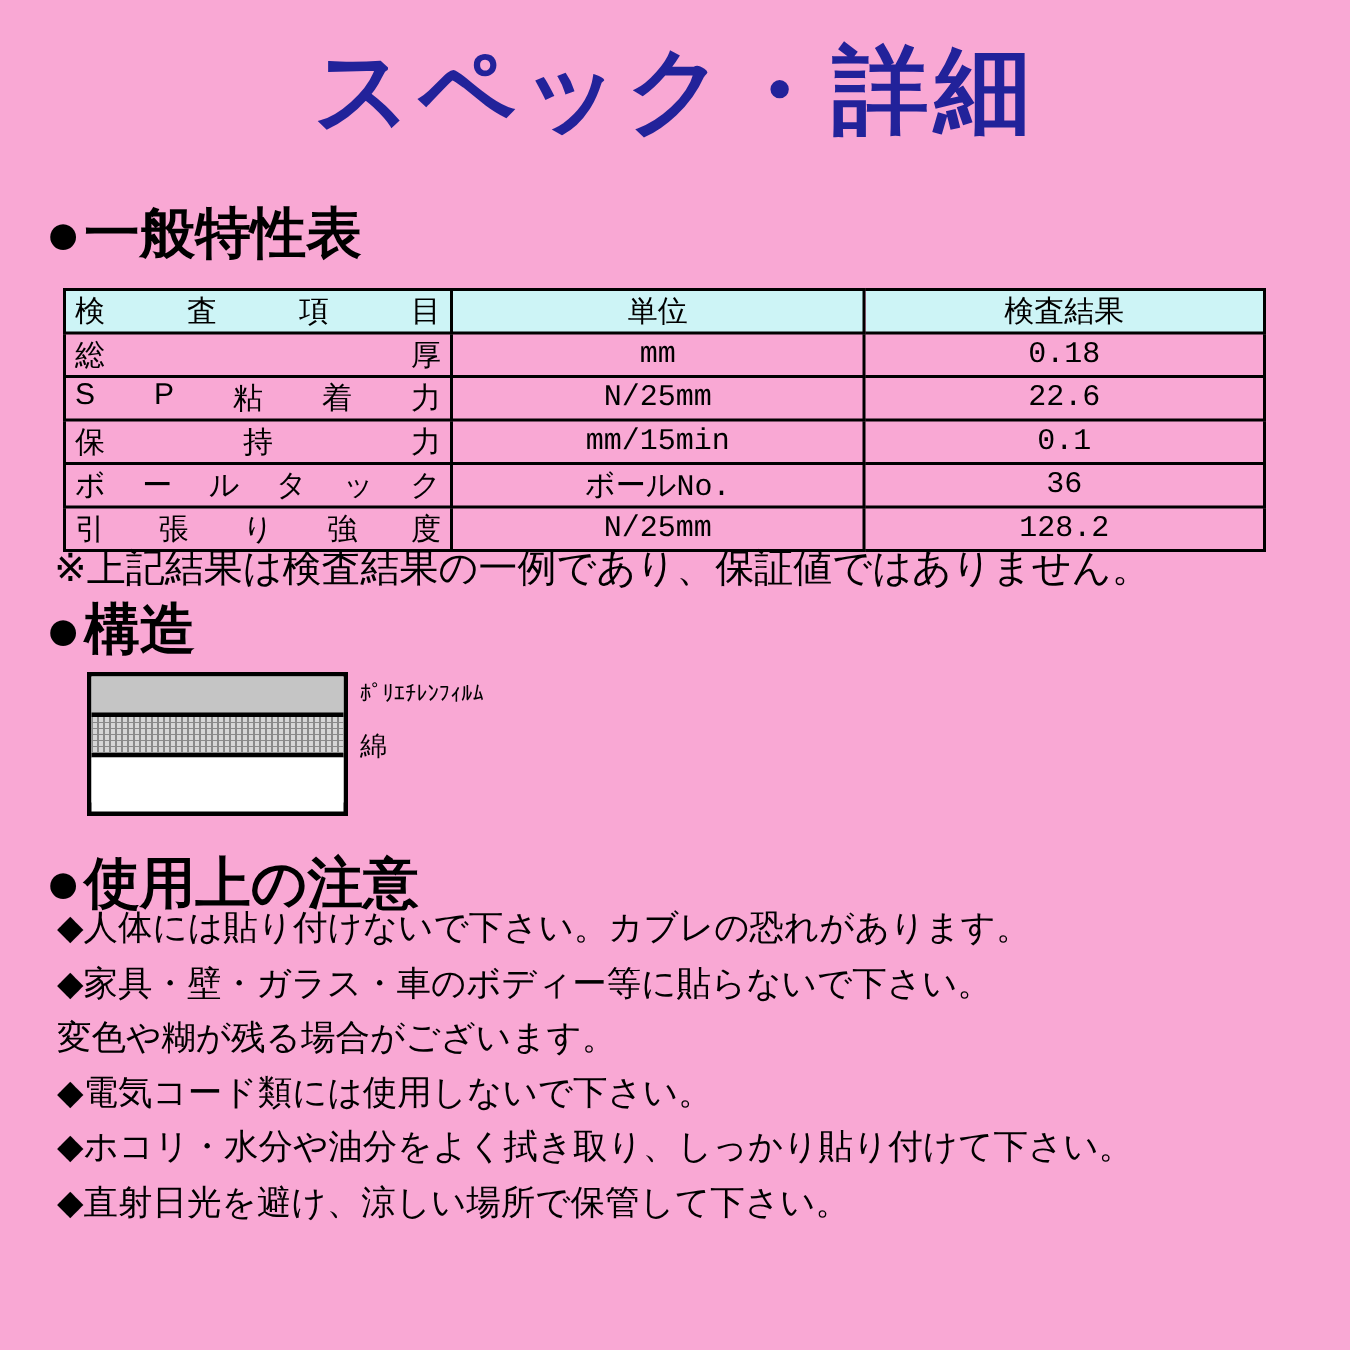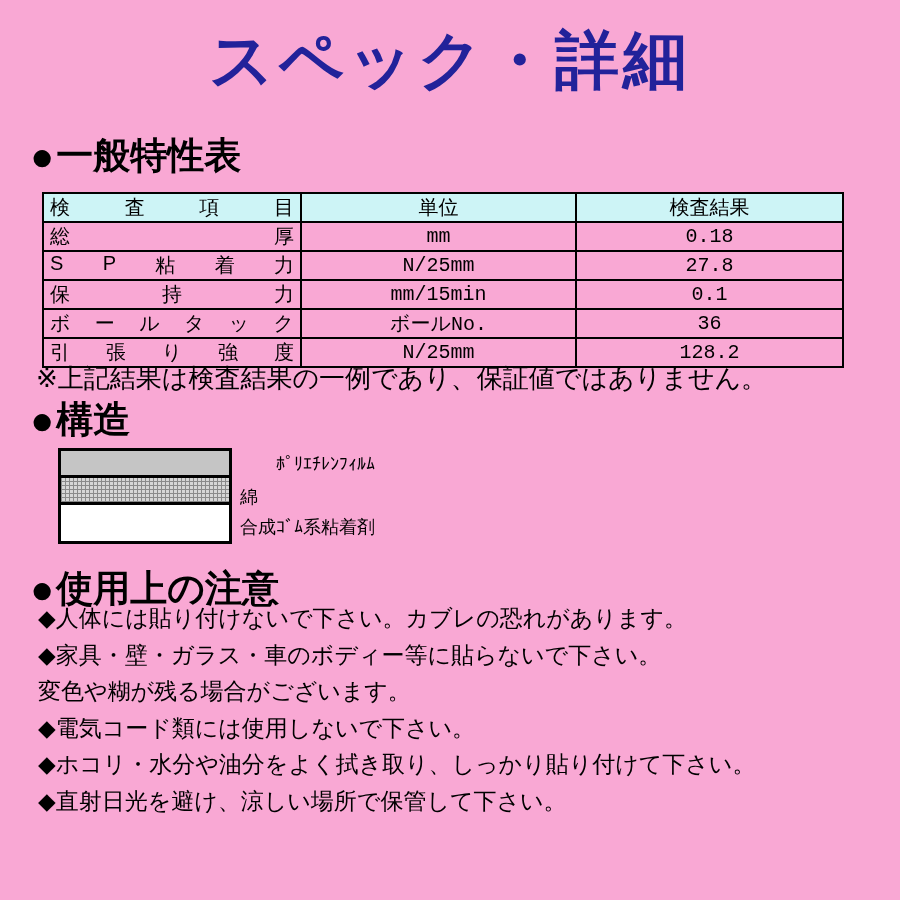--- a/index.html
+++ b/index.html
@@ -55,21 +55,21 @@
     height:27px;border-bottom:3px solid #000;background-color:#d6d6d6;
     background-image:
       repeating-linear-gradient(0deg,#8a8a8a 0 1px,transparent 1px 4px),
       repeating-linear-gradient(90deg,#8a8a8a 0 1px,transparent 1px 4px);
   }
   .layer-adhesive{height:30px;background:#ffffff;}
   .layer-label{
     position:absolute;left:240px;font-size:18px;font-weight:normal;
     white-space:nowrap;color:#000;
   }
-  #layer-label-0{top:454px;font-size:18px;margin-left:36px;}
+  #layer-label-0{top:454px;font-size:15px;}
   #layer-label-1{top:485px;}
   #layer-label-2{top:515px;}
   
   .precaution-list{
     position:absolute;left:38px;top:600px;width:840px;
     font-size:23px;font-weight:normal;line-height:36.5px;
   }
   .precaution-item{white-space:nowrap;}
 </style>
 </head>
@@ -119,21 +119,21 @@
         <td>
             <span class="char-justify">
               <span>S</span>
               <span>P</span>
               <span>粘</span>
               <span>着</span>
               <span>力</span>
             </span>
           </td>
         <td class="cell-center">N/25mm</td>
-        <td class="cell-center">27.8</td>
+        <td class="cell-center">22.6</td>
       </tr>
       <tr>
         <td>
             <span class="char-justify">
               <span>保</span>
               <span>持</span>
               <span>力</span>
             </span>
           </td>
         <td class="cell-center">mm/15min</td>
@@ -176,21 +176,20 @@
     <span>構造</span>
   </div>
 
   <div class="layer-diagram">
     <div class="layer layer-film"></div>
     <div class="layer layer-cotton"></div>
     <div class="layer layer-adhesive"></div>
   </div>
   <div class="layer-label" id="layer-label-0">ﾎﾟﾘｴﾁﾚﾝﾌｨﾙﾑ</div>
   <div class="layer-label" id="layer-label-1">綿</div>
-  <div class="layer-label" id="layer-label-2">合成ｺﾞﾑ系粘着剤</div>
 
   <div class="section-heading" id="heading-precautions">
     <span class="bullet">●</span>
     <span>使用上の注意</span>
   </div>
 
   <div class="precaution-list">
     <div class="precaution-item">◆人体には貼り付けないで下さい。カブレの恐れがあります。</div>
     <div class="precaution-item">◆家具・壁・ガラス・車のボディー等に貼らないで下さい。</div>
     <div class="precaution-item">変色や糊が残る場合がございます。</div>

